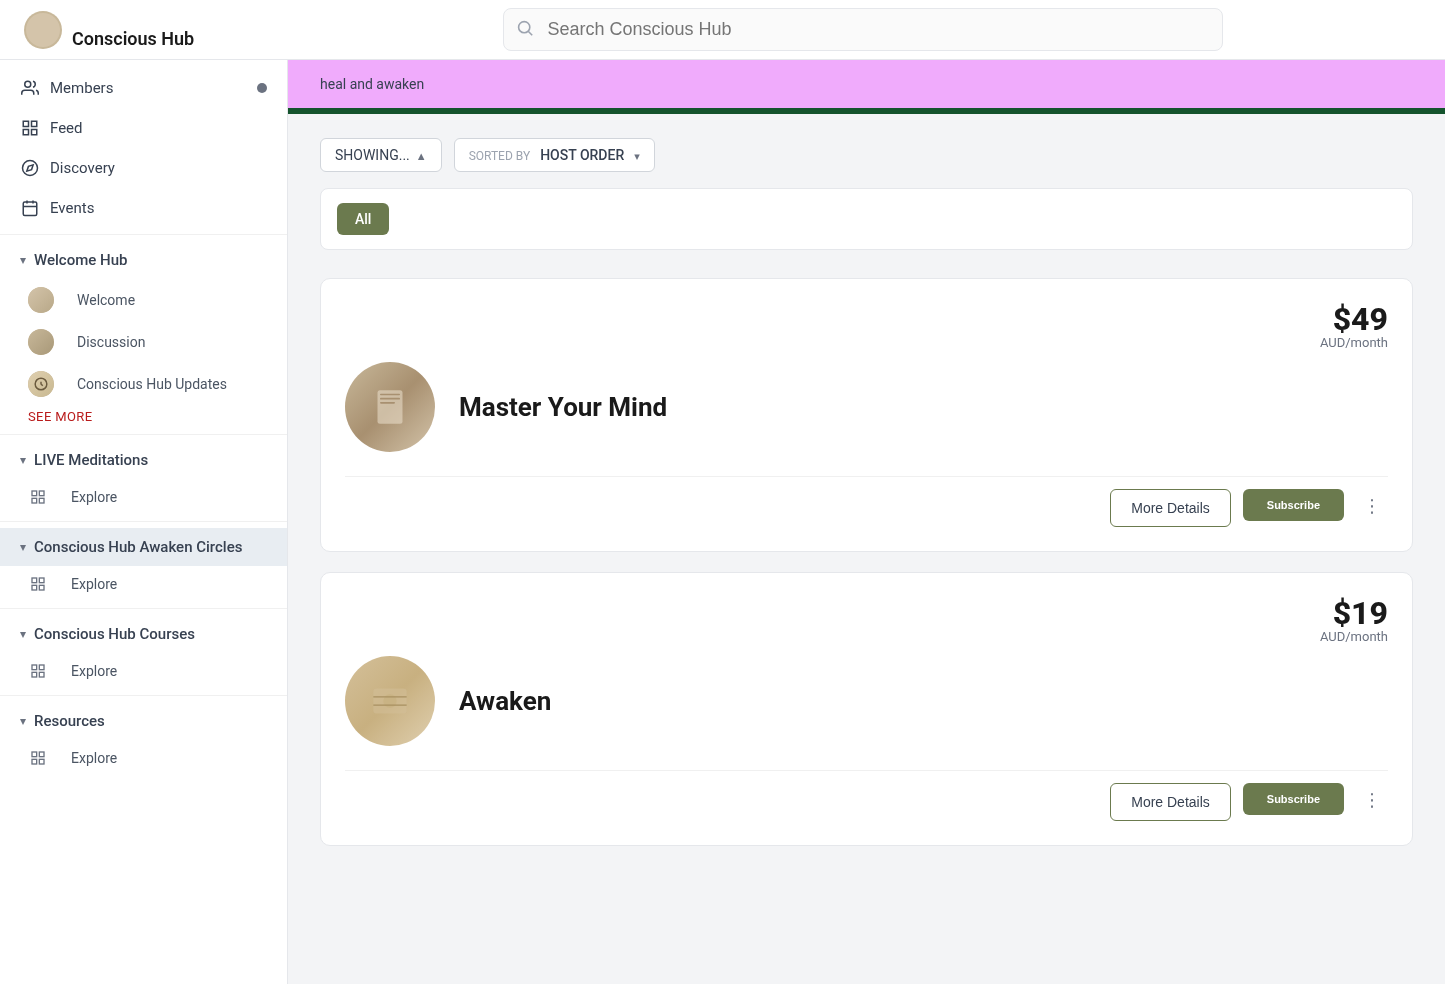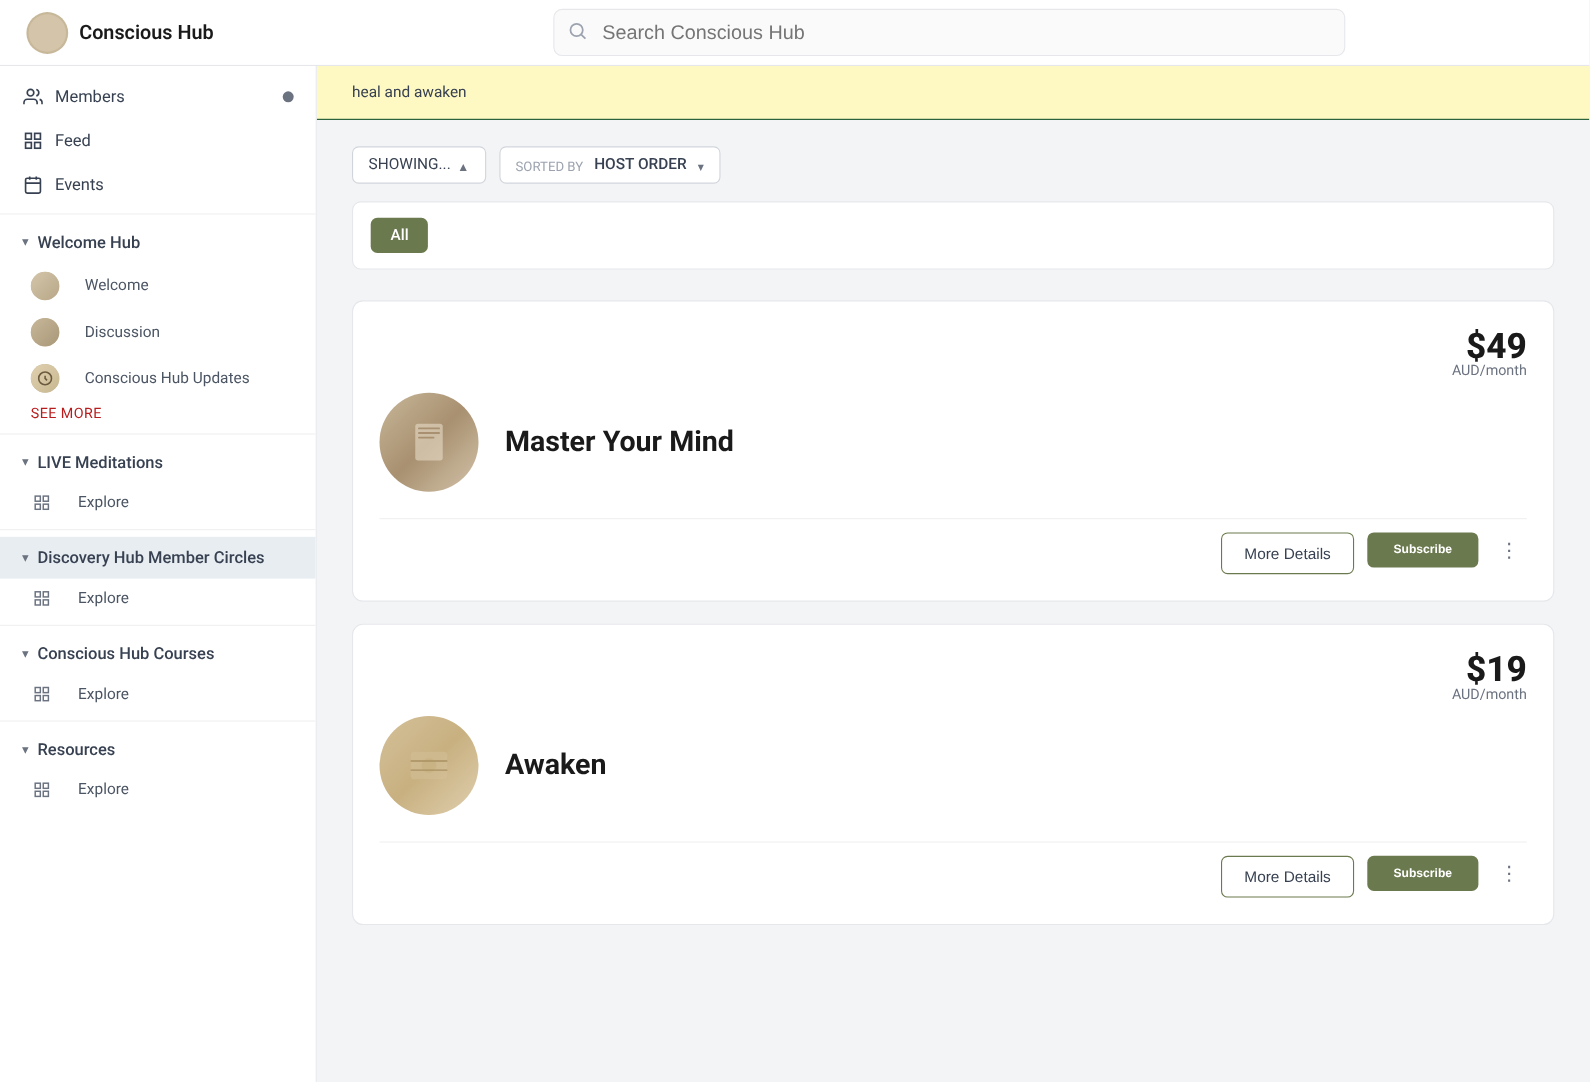--- a/index.html
+++ b/index.html
@@ -3,21 +3,21 @@
   <meta charset="utf-8">
   <style>
     * { box-sizing: border-box; margin: 0; padding: 0; }
     body { font-family: -apple-system, BlinkMacSystemFont, 'Segoe UI', Roboto, sans-serif; background: #f3f4f6; display: flex; flex-direction: column; height: 984px; width: 1445px; overflow: hidden; }
 
     
     .header {
       display: flex; align-items: center; padding: 0 24px; height: 60px;
       background: #fff; border-bottom: 1px solid #e5e7eb; flex-shrink: 0; z-index: 10;
     }
-    .header-logo { display: flex; align-items: center; gap: 10px; width: 280px; }
+    .header-logo { display: flex; align-items: flex-end; gap: 10px; width: 280px; }
     .logo-circle { width: 38px; height: 38px; border-radius: 50%; background: #c8b89a; flex-shrink: 0; overflow: hidden; display: flex; align-items: center; justify-content: center; }
     .logo-circle-inner { width: 34px; height: 34px; border-radius: 50%; background: #d4c4aa; }
     .header-title { font-size: 18px; font-weight: 600; color: #1a1a1a; }
     .header-search { flex: 1; max-width: 720px; margin: 0 auto; position: relative; }
     .search-input { width: 100%; padding: 10px 16px 10px 44px; border: 1px solid #e5e7eb; border-radius: 8px; font-size: 18px; color: #6b7280; background: #fafafa; outline: none; }
     .search-icon-wrap { position: absolute; left: 14px; top: 50%; transform: translateY(-50%); color: #9ca3af; }
 
     
     .layout { display: flex; flex: 1; overflow: hidden; }
 
@@ -28,21 +28,21 @@
     .sidebar-section-header .chevron { font-size: 12px; color: #6b7280; }
     .sidebar-divider { height: 1px; background: #f0f0f0; margin: 6px 0; }
     .sidebar-sub-item { display: flex; align-items: center; gap: 23px; padding: 8px 20px 8px 28px; font-size: 14px; color: #4b5563; cursor: pointer; }
     .see-more { padding: 4px 20px 4px 28px; font-size: 13px; color: #b91c1c; cursor: pointer; text-transform: uppercase; letter-spacing: 0.03em; }
     .avatar-small { width: 26px; height: 26px; border-radius: 50%; background: #c8b89a; display: flex; align-items: center; justify-content: center; overflow: hidden; flex-shrink: 0; }
     .avatar-img { width: 26px; height: 26px; border-radius: 50%; background: linear-gradient(135deg, #d4c4aa, #b8a888); }
     .notification-dot { width: 10px; height: 10px; border-radius: 50%; background: #6b7280; margin-left: auto; }
 
     
     .main-content { flex: 1; overflow-y: auto; background: #f3f4f6; }
-    .breadcrumb-bar { background: #fef9c3; padding: 16px 32px; border-bottom: 1px solid #14532d; font-size: 14px; color: #374151; }
+    .breadcrumb-bar { background: #f0abfc; padding: 16px 32px; border-bottom: 6px solid #14532d; font-size: 14px; color: #374151; }
     .content-area { padding: 24px 32px; }
 
     
     .filter-bar { display: flex; gap: 12px; margin-bottom: 16px; align-items: center; }
     .filter-select { display: flex; align-items: flex-end; gap: 6px; padding: 8px 14px; border: 1px solid #d1d5db; border-radius: 6px; background: #fff; font-size: 14px; color: #374151; cursor: pointer; }
     .filter-select .caret { font-size: 11px; color: #6b7280; }
 
     
     .category-bar { background: #fff; border: 1px solid #e5e7eb; border-radius: 8px; padding: 14px 16px; margin-bottom: 28px; display: flex; gap: 8px; flex-wrap: wrap; }
     .pill { padding: 8px 18px; border-radius: 6px; font-size: 14px; font-weight: 500; cursor: pointer; }
@@ -111,20 +111,29 @@
           <svg width="18" height="18" viewBox="0 0 24 24" fill="none" stroke="#374151" stroke-width="2">
             <rect x="3" y="3" width="7" height="7"></rect>
               <rect x="14" y="3" width="7" height="7"></rect>
             <rect x="3" y="14" width="7" height="7"></rect>
               <rect x="14" y="14" width="7" height="7"></rect>
           </svg>
         </span>
         <span>Feed</span>
       </div>
 
+      <div class="sidebar-item">
+        <span class="si">
+          <svg width="18" height="18" viewBox="0 0 24 24" fill="none" stroke="#374151" stroke-width="2">
+            <circle cx="12" cy="12" r="10"></circle>
+            <polygon points="16.24 7.76 14.12 14.12 7.76 16.24 9.88 9.88 16.24 7.76"></polygon>
+          </svg>
+        </span>
+        <span>Discovery</span>
+      </div>
 
       <div class="sidebar-item">
         <span class="si">
           <svg width="18" height="18" viewBox="0 0 24 24" fill="none" stroke="#374151" stroke-width="2">
             <rect x="3" y="4" width="18" height="18" rx="2" ry="2"></rect>
             <line x1="16" y1="2" x2="16" y2="6"></line>
               <line x1="8" y1="2" x2="8" y2="6"></line>
             <line x1="3" y1="10" x2="21" y2="10"></line>
           </svg>
         </span>
@@ -178,21 +187,21 @@
             <rect x="14" y="14" width="7" height="7"></rect>
         </svg>
       </span>
       <span>Explore</span>
     </div>
 
     <div class="sidebar-divider"></div>
 
     <div class="sidebar-section-header" style="background: #e8edf2; border-radius: 0;">
       <span class="chevron">▾</span>
-      <span>Discovery Hub Member Circles</span>
+      <span>Conscious Hub Awaken Circles</span>
     </div>
     <div class="sidebar-sub-item">
       <span class="si">
         <svg width="16" height="16" viewBox="0 0 24 24" fill="none" stroke="#6b7280" stroke-width="2">
           <rect x="3" y="3" width="7" height="7"></rect>
             <rect x="14" y="3" width="7" height="7"></rect>
           <rect x="3" y="14" width="7" height="7"></rect>
             <rect x="14" y="14" width="7" height="7"></rect>
         </svg>
       </span>

